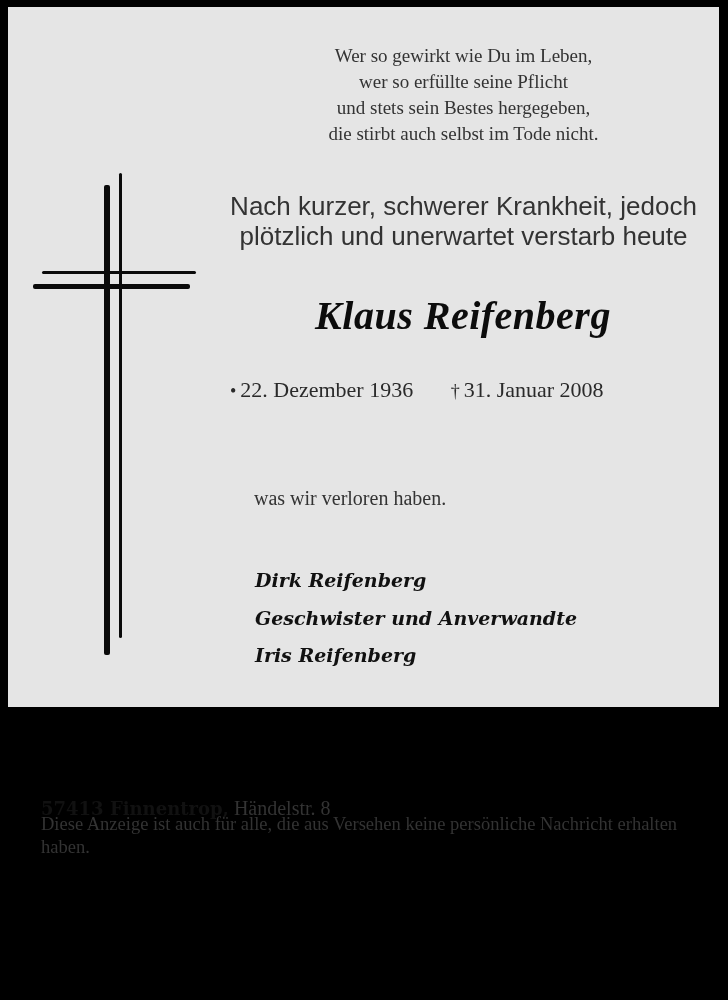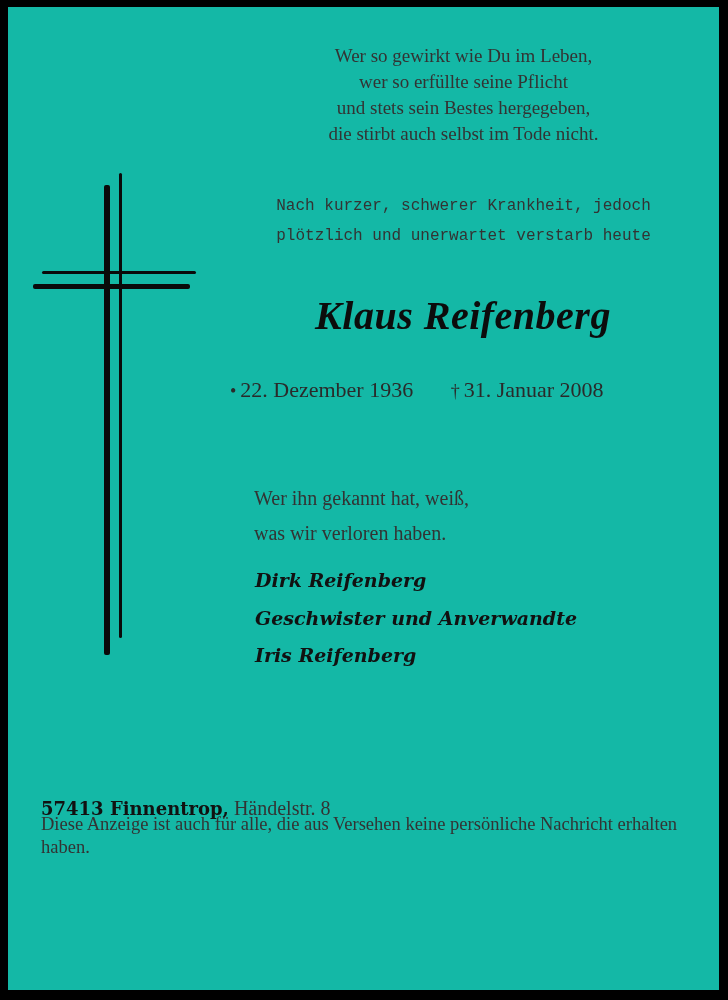--- a/index.html
+++ b/index.html
@@ -1,33 +1,33 @@
 <!DOCTYPE html>
 <html><head>
   <meta charset="utf-8">
   <style>
     html, body { margin: 0; padding: 0; background: #000; }
     body { width: 728px; height: 1000px; position: relative; overflow: hidden; }
     .page {
-      position: absolute; left: 8px; top: 7px; width: 711px; height: 983px;
-      background: #14b8a6; color: #1a1a1a;
+      position: absolute; left: 8px; top: 7px; width: 711px; height: 700px;
+      background: #e5e5e5; color: #1a1a1a;
       font-family: "DejaVu Serif", "Liberation Serif", serif;
     }
     .abs { position: absolute; }
     .poem {
       left: 0; width: 711px; top: 36px;
       padding-left: 200px; box-sizing: border-box;
       text-align: center; font-family: "Liberation Serif", serif;
       font-size: 19px; line-height: 26px; color: #333;
     }
     .poem div { white-space: nowrap; }
     .intro {
       left: 200px; width: 511px; top: 184px;
-      text-align: center; font-family: Liberation Mono, monospace;
-      font-size: 16px; line-height: 30px; color: #333;
+      text-align: center; font-family: Liberation Sans, sans-serif;
+      font-size: 26px; line-height: 30px; color: #333;
     }
     .name {
       left: 220px; width: 470px; top: 282px; text-align: center;
       font-family: Liberation Serif, serif; font-style: italic; font-weight: bold;
       font-size: 40px; line-height: 54px; color: #0c0c0c; letter-spacing: 0.5px;
     }
     .dates {
       left: 222px; top: 368px; width: 480px; white-space: nowrap;
       font-family: "Liberation Serif", serif; font-size: 22px; line-height: 30px; color: #2a2a2a;
     }
@@ -84,21 +84,20 @@
   <div class="abs dates">
     <span>
       <span class="sym">•</span><span>22. Dezember 1936</span>
     </span>
     <span class="death">
       <span class="sym">†</span><span>31. Januar 2008</span>
     </span>
   </div>
 
   <div class="abs saying">
-    <div>Wer ihn gekannt hat, weiß,</div>
     <div>was wir verloren haben.</div>
   </div>
 
   <div class="abs family">
     <div>Dirk Reifenberg</div>
     <div>Geschwister und Anverwandte</div>
     <div>Iris Reifenberg</div>
   </div>
 
   <div class="abs address">

